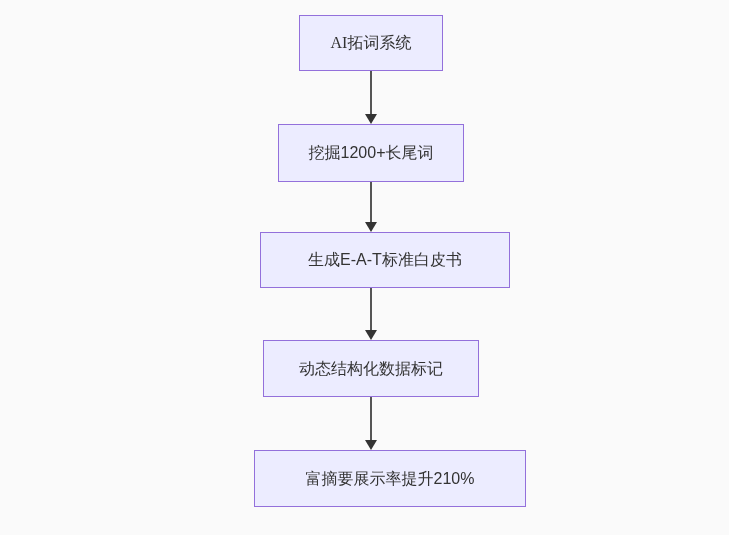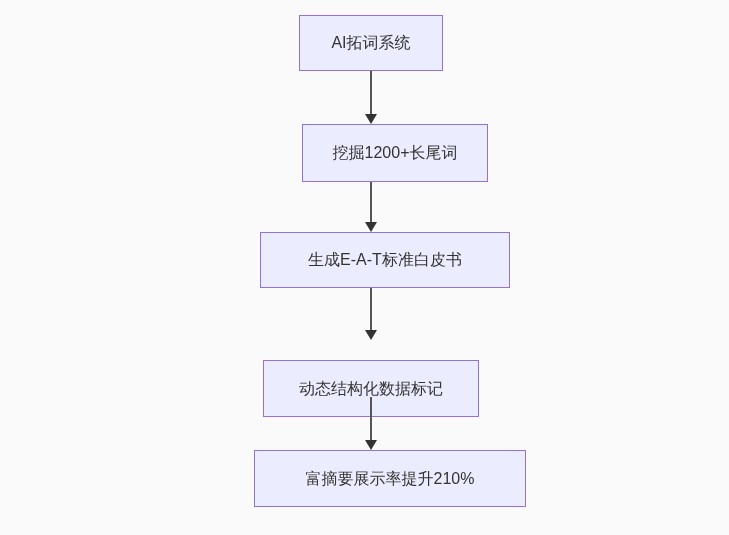--- a/index.html
+++ b/index.html
@@ -48,24 +48,24 @@
     bottom: 0;
     width: 0;
     height: 0;
     margin-left: -6px;
     border-left: 6px solid transparent;
     border-right: 6px solid transparent;
     border-top: 10px solid #333333;
   }
 
   
-  #node-1 { left: 299px; top: 15px;  width: 144px; height: 56px; }
-  #node-2 { left: 278px; top: 124px; width: 186px; height: 58px; margin-left: 24px; }
+  #node-1 { left: 299px; top: 15px;  width: 144px; height: 56px; font-family: Liberation Serif, serif; }
+  #node-2 { left: 278px; top: 124px; width: 186px; height: 58px; }
   #node-3 { left: 260px; top: 232px; width: 250px; height: 56px; }
-  #node-4 { left: 263px; top: 340px; width: 216px; height: 57px; margin-top: 20px; }
+  #node-4 { left: 263px; top: 340px; width: 216px; height: 57px; }
   #node-5 { left: 254px; top: 450px; width: 272px; height: 57px; }
 
   
   #edge-1 { left: 371px; top: 71px;  height: 53px; }
   #edge-2 { left: 371px; top: 182px; height: 50px; }
   #edge-3 { left: 371px; top: 288px; height: 52px; }
   #edge-4 { left: 371px; top: 397px; height: 53px; }
 </style>
 </head>
 <body>

